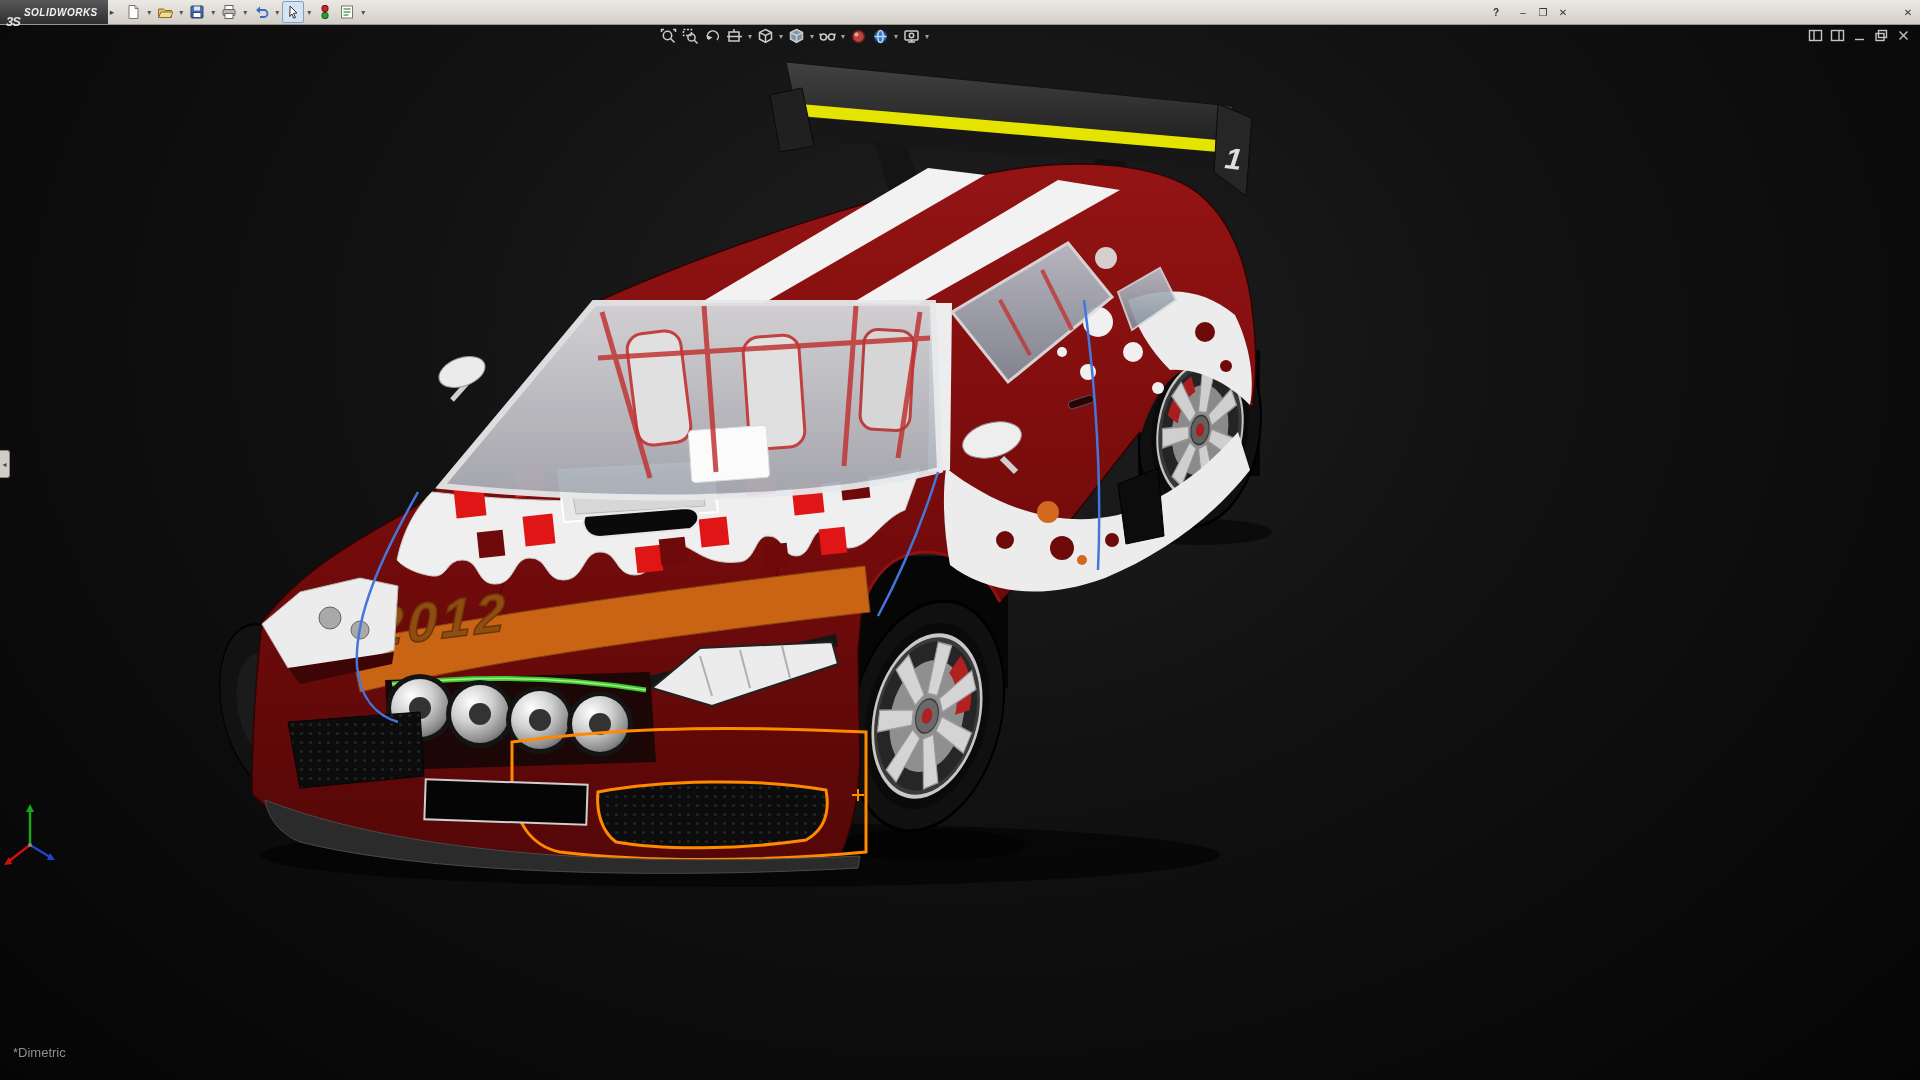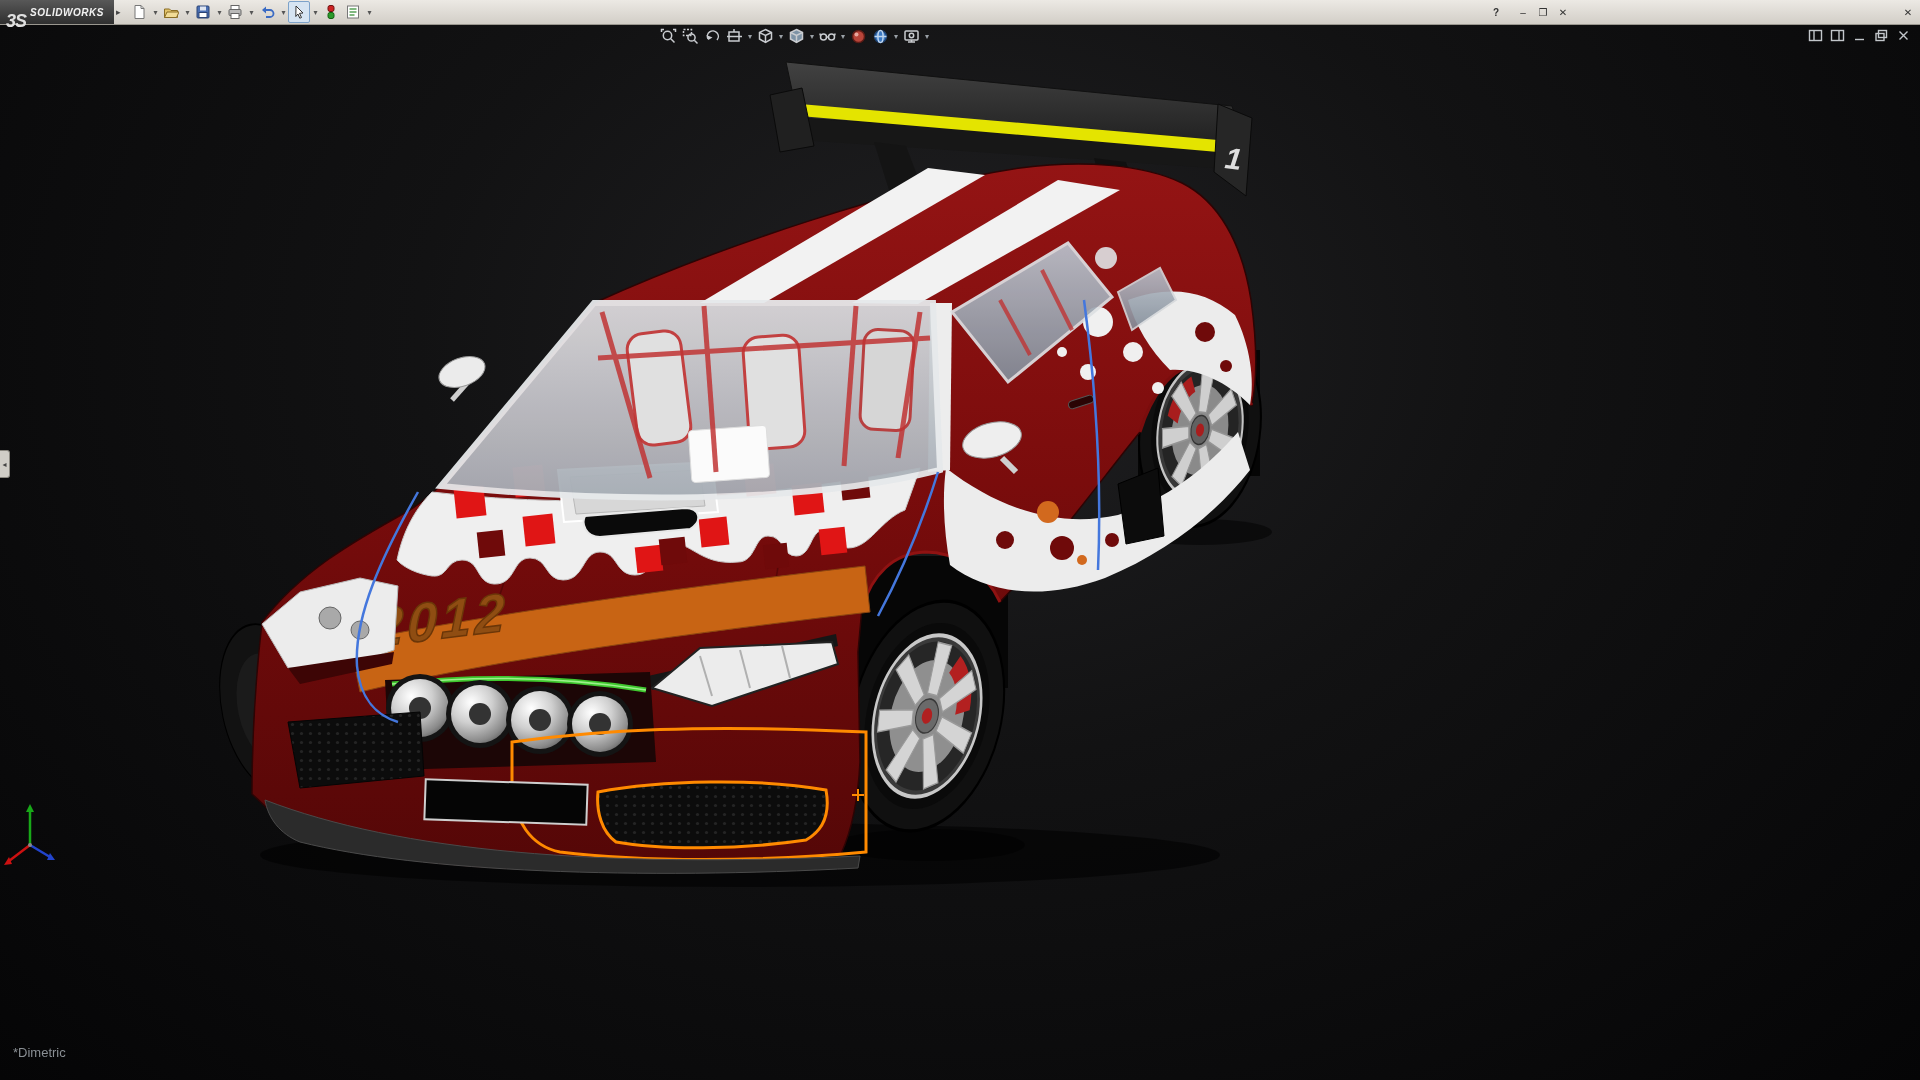--- a/index.html
+++ b/index.html
@@ -3,21 +3,21 @@
 <meta charset="utf-8">
 <style>
   html,body{margin:0;padding:0;width:1920px;height:1080px;overflow:hidden;
     font-family:"Liberation Sans","DejaVu Sans",sans-serif;background:#000;}
   
   .titlebar{position:absolute;left:0;top:0;width:1920px;height:24px;
     background:linear-gradient(#ece9e4,#d2cec7);border-bottom:1px solid #9a978f;
     display:flex;align-items:center;font-size:11px;color:#222;z-index:50;}
   .logo-block{height:24px;display:flex;align-items:center;gap:4px;padding:0 10px 0 6px;
     background:linear-gradient(#585858,#2f2f2f);color:#f2f2f2;font-weight:bold;font-style:italic;}
-  .logo-mark{color:#e0e0e0;font-size:18px;letter-spacing:-1px;margin-top:18px;}
+  .logo-mark{color:#e0e0e0;font-size:13px;letter-spacing:-1px;margin-top:18px;}
   .logo-text{font-size:10px;letter-spacing:.5px;}
   .menu-chevron{font-size:9px;color:#444;padding:0 6px 0 2px;}
   .tb-group{display:flex;align-items:center;margin-left:2px;}
   .tb-btn{width:20px;height:20px;display:flex;align-items:center;justify-content:center;
     border:1px solid transparent;border-radius:2px;}
   .tb-btn.pressed{border:1px solid #7da2c9;background:#d6e4f2;}
   .tb-drop{font-size:8px;color:#555;width:10px;text-align:center;}
   .title-center{position:absolute;left:0;right:0;text-align:center;color:#111;font-size:11px;}
   .win-btn{position:absolute;top:3px;width:18px;height:17px;display:flex;align-items:center;
     justify-content:center;font-size:10px;color:#333;border:1px solid transparent;border-radius:2px;background:transparent;}

